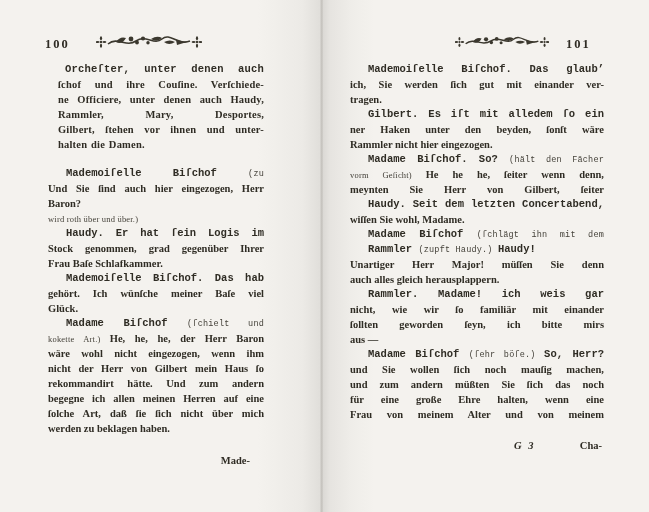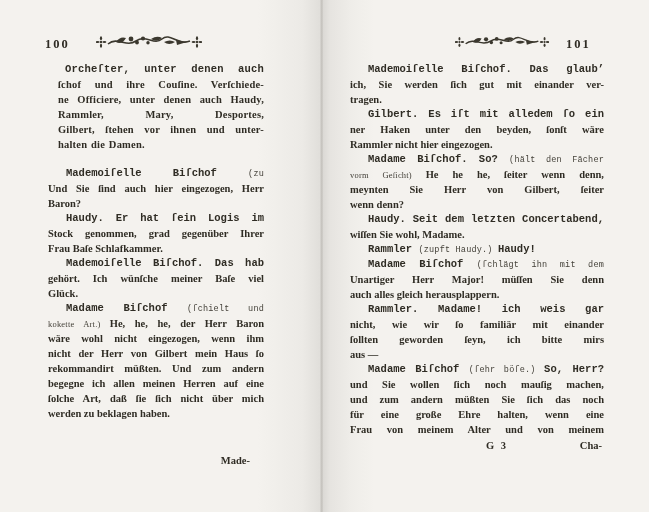--- a/index.html
+++ b/index.html
@@ -39,21 +39,21 @@
   }
   .line.j{text-align:justify;text-align-last:justify;}
   .line.ind{padding-left:18px;font-family:Liberation Mono, monospace;}
   .line.desc{margin-left:10px;letter-spacing:.2px;word-spacing:1px;}
   .line.desc.ind{padding-left:7px;}
   .line.gap{margin-top:14px;}
   .n{font-weight:bold;}
   .sm{font-size:8.5px;font-weight:normal;color:#45423a;letter-spacing:.2px;}
   .catchline{height:15px;line-height:15px;font-size:10.5px;font-weight:bold;text-align:right;padding-right:14px;}
   .sigline{position:relative;height:15px;line-height:15px;font-size:10.5px;font-weight:bold;}
-  .sig-mark{position:absolute;left:136px;letter-spacing:2px;}
+  .sig-mark{position:absolute;left:164px;letter-spacing:2px;font-style:italic;}
   .sig-catch{position:absolute;right:2px;}
   svg.vg{display:block;}
 </style>
 </head>
 <body>
 
 <div class="book">
 
   <div class="page left">
     <span class="pagenum">100</span>
@@ -85,31 +85,32 @@
     <div class="textblock">
         <div class="line desc ind j"><span class="n">Orcheſter, unter denen auch Frau Bi-</span> </div>
         <div class="line desc j"><span class="n">ſchof und ihre Couſine. Verſchiede-</span> </div>
         <div class="line desc j"><span class="n">ne Officiere, unter denen auch Haudy,</span> </div>
         <div class="line desc j"><span class="n">Rammler, Mary, Desportes,</span> </div>
         <div class="line desc j"><span class="n">Gilbert, ſtehen vor ihnen und unter-</span> </div>
         <div class="line desc"><span class="n">halten die Damen.</span> </div>
         <div class="line ind j gap"><span class="n">Mademoiſelle Biſchof </span> <span class="sm">(zu Rammler.)</span> </div>
         <div class="line j"><span class="n">Und Sie ſind auch hier eingezogen, Herr</span> </div>
         <div class="line"><span class="n">Baron?</span> </div>
+        <div class="line"><span class="sm">wird roth über und über.)</span> </div>
         <div class="line ind j"><span class="n">Haudy. Er hat ſein Logis im zweyten</span> </div>
         <div class="line j"><span class="n">Stock genommen, grad gegenüber Ihrer</span> </div>
         <div class="line"><span class="n">Frau Baſe Schlafkammer.</span> </div>
         <div class="line ind j"><span class="n">Mademoiſelle Biſchof. Das hab ich</span> </div>
         <div class="line j"><span class="n">gehört. Ich wünſche meiner Baſe viel</span> </div>
         <div class="line"><span class="n">Glück.</span> </div>
         <div class="line ind j"><span class="n">Madame Biſchof </span> <span class="sm">(ſchielt und lächelt auf eine</span> </div>
         <div class="line j"><span class="sm">kokette Art.) </span> <span class="n">He, he, he, der Herr Baron</span> </div>
         <div class="line j"><span class="n">wäre wohl nicht eingezogen, wenn ihm</span> </div>
         <div class="line j"><span class="n">nicht der Herr von Gilbert mein Haus ſo</span> </div>
-        <div class="line j"><span class="n">rekommandirt müßten. Und zum andern</span> </div>
+        <div class="line j"><span class="n">rekommandirt hätte. Und zum andern</span> </div>
         <div class="line j"><span class="n">begegne ich allen meinen Herren auf eine</span> </div>
         <div class="line j"><span class="n">ſolche Art, daß ſie ſich nicht über mich</span> </div>
         <div class="line"><span class="n">werden zu beklagen haben.</span> </div>
       </div>
     <div class="textblock" style="top:453px;">
       <div class="catchline">Made-</div>
     </div>
   </div>
 
   <div class="page right">
@@ -142,25 +143,24 @@
     <div class="textblock">
         <div class="line ind j"><span class="n">Mademoiſelle Biſchof. Das glaub’</span> </div>
         <div class="line j"><span class="n">ich, Sie werden ſich gut mit einander ver-</span> </div>
         <div class="line"><span class="n">tragen.</span> </div>
         <div class="line ind j"><span class="n">Gilbert. Es iſt mit alledem ſo ein klei-</span> </div>
         <div class="line j"><span class="n">ner Haken unter den beyden, ſonſt wäre</span> </div>
         <div class="line"><span class="n">Rammler nicht hier eingezogen.</span> </div>
         <div class="line ind j"><span class="n">Madame Biſchof. So? </span> <span class="sm">(hält den Fächer</span> </div>
         <div class="line j"><span class="sm">vorm Geſicht) </span> <span class="n">He he he, ſeiter wenn denn,</span> </div>
         <div class="line j"><span class="n">meynten Sie Herr von Gilbert, ſeiter</span> </div>
-        <div class="line"><span class="n">wenn denn?</span> </div>
         <div class="line ind j"><span class="n">Haudy. Seit dem letzten Concertabend,</span> </div>
         <div class="line"><span class="n">wiſſen Sie wohl, Madame.</span> </div>
+        <div class="line ind j"><span class="n">Madame Biſchof </span> <span class="sm">(ſchlägt ihn mit dem Fächer.)</span> </div>
         <div class="line ind"><span class="n">Rammler </span> <span class="sm">(zupft Haudy.) </span> <span class="n">Haudy!</span> </div>
-        <div class="line ind j"><span class="n">Madame Biſchof </span> <span class="sm">(ſchlägt ihn mit dem Fächer.)</span> </div>
         <div class="line j"><span class="n">Unartiger Herr Major! müſſen Sie denn</span> </div>
         <div class="line"><span class="n">auch alles gleich herausplappern.</span> </div>
         <div class="line ind j"><span class="n">Rammler. Madame! ich weis gar</span> </div>
         <div class="line j"><span class="n">nicht, wie wir ſo familiär mit einander</span> </div>
         <div class="line j"><span class="n">ſollten geworden ſeyn, ich bitte mirs</span> </div>
         <div class="line"><span class="n">aus —</span> </div>
         <div class="line ind j"><span class="n">Madame Biſchof </span> <span class="sm">(ſehr böſe.) </span> <span class="n">So, Herr?</span> </div>
         <div class="line j"><span class="n">und Sie wollen ſich noch mauſig machen,</span> </div>
         <div class="line j"><span class="n">und zum andern müßten Sie ſich das noch</span> </div>
         <div class="line j"><span class="n">für eine große Ehre halten, wenn eine</span> </div>

